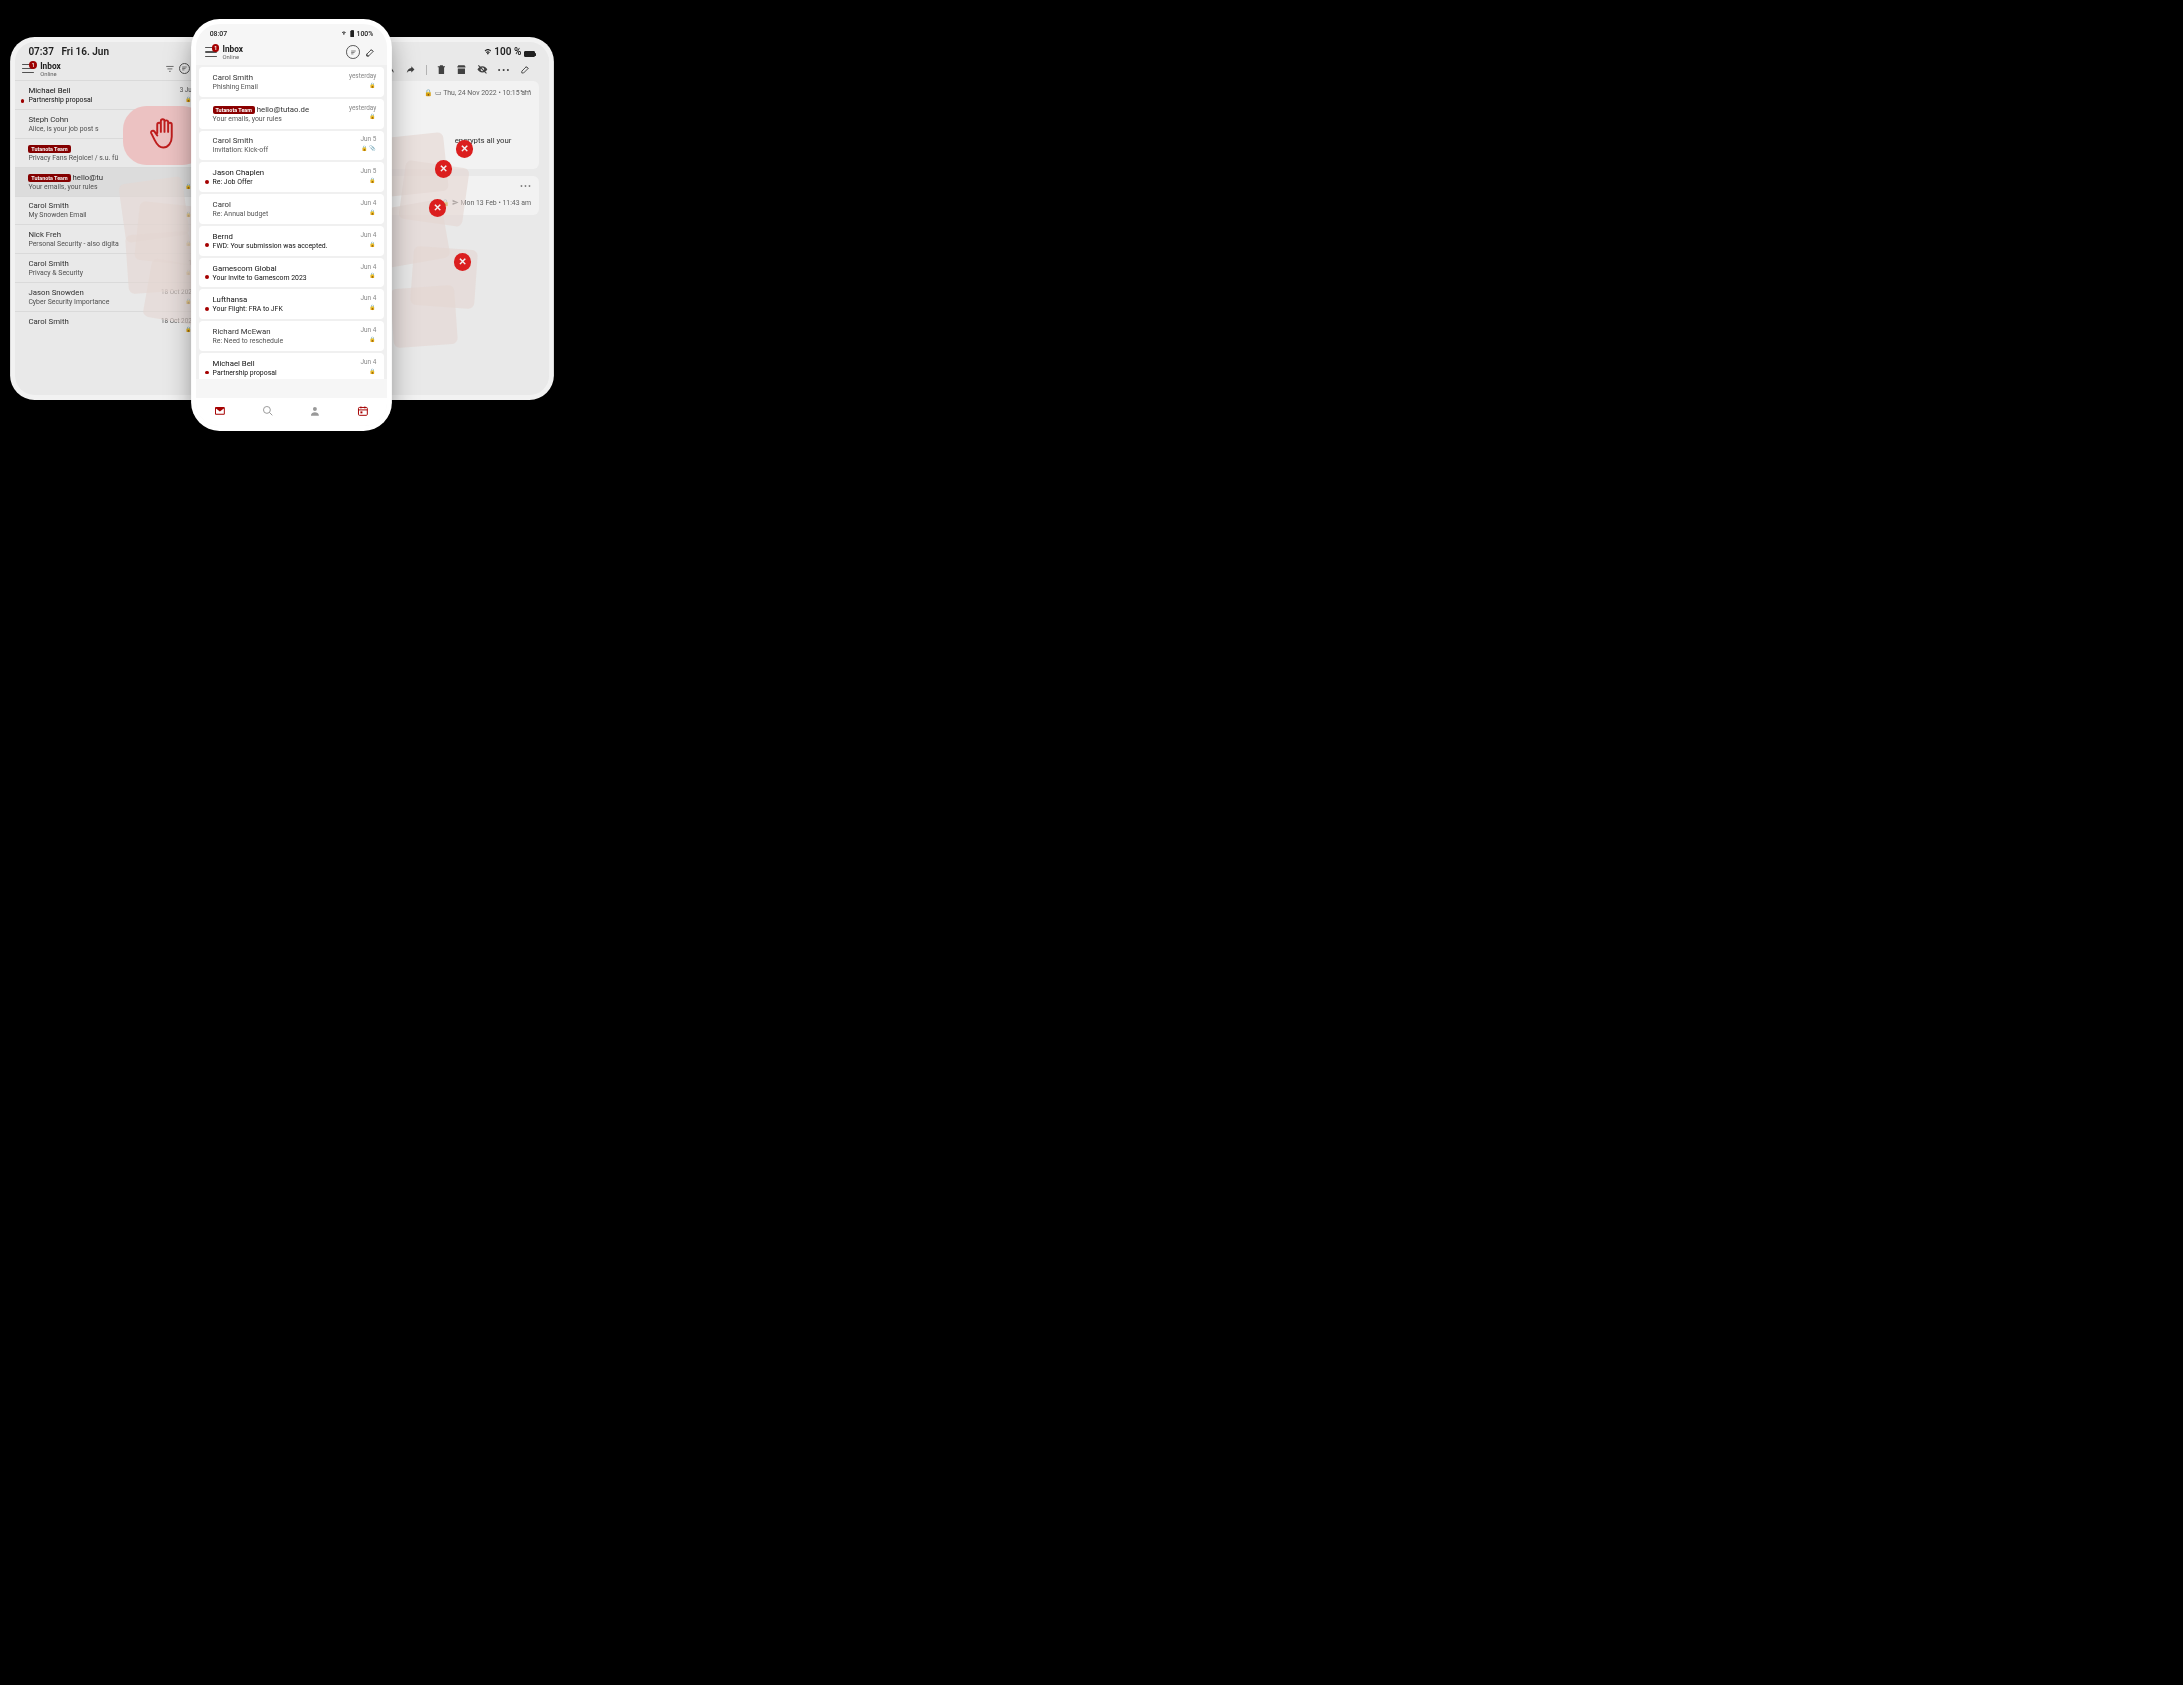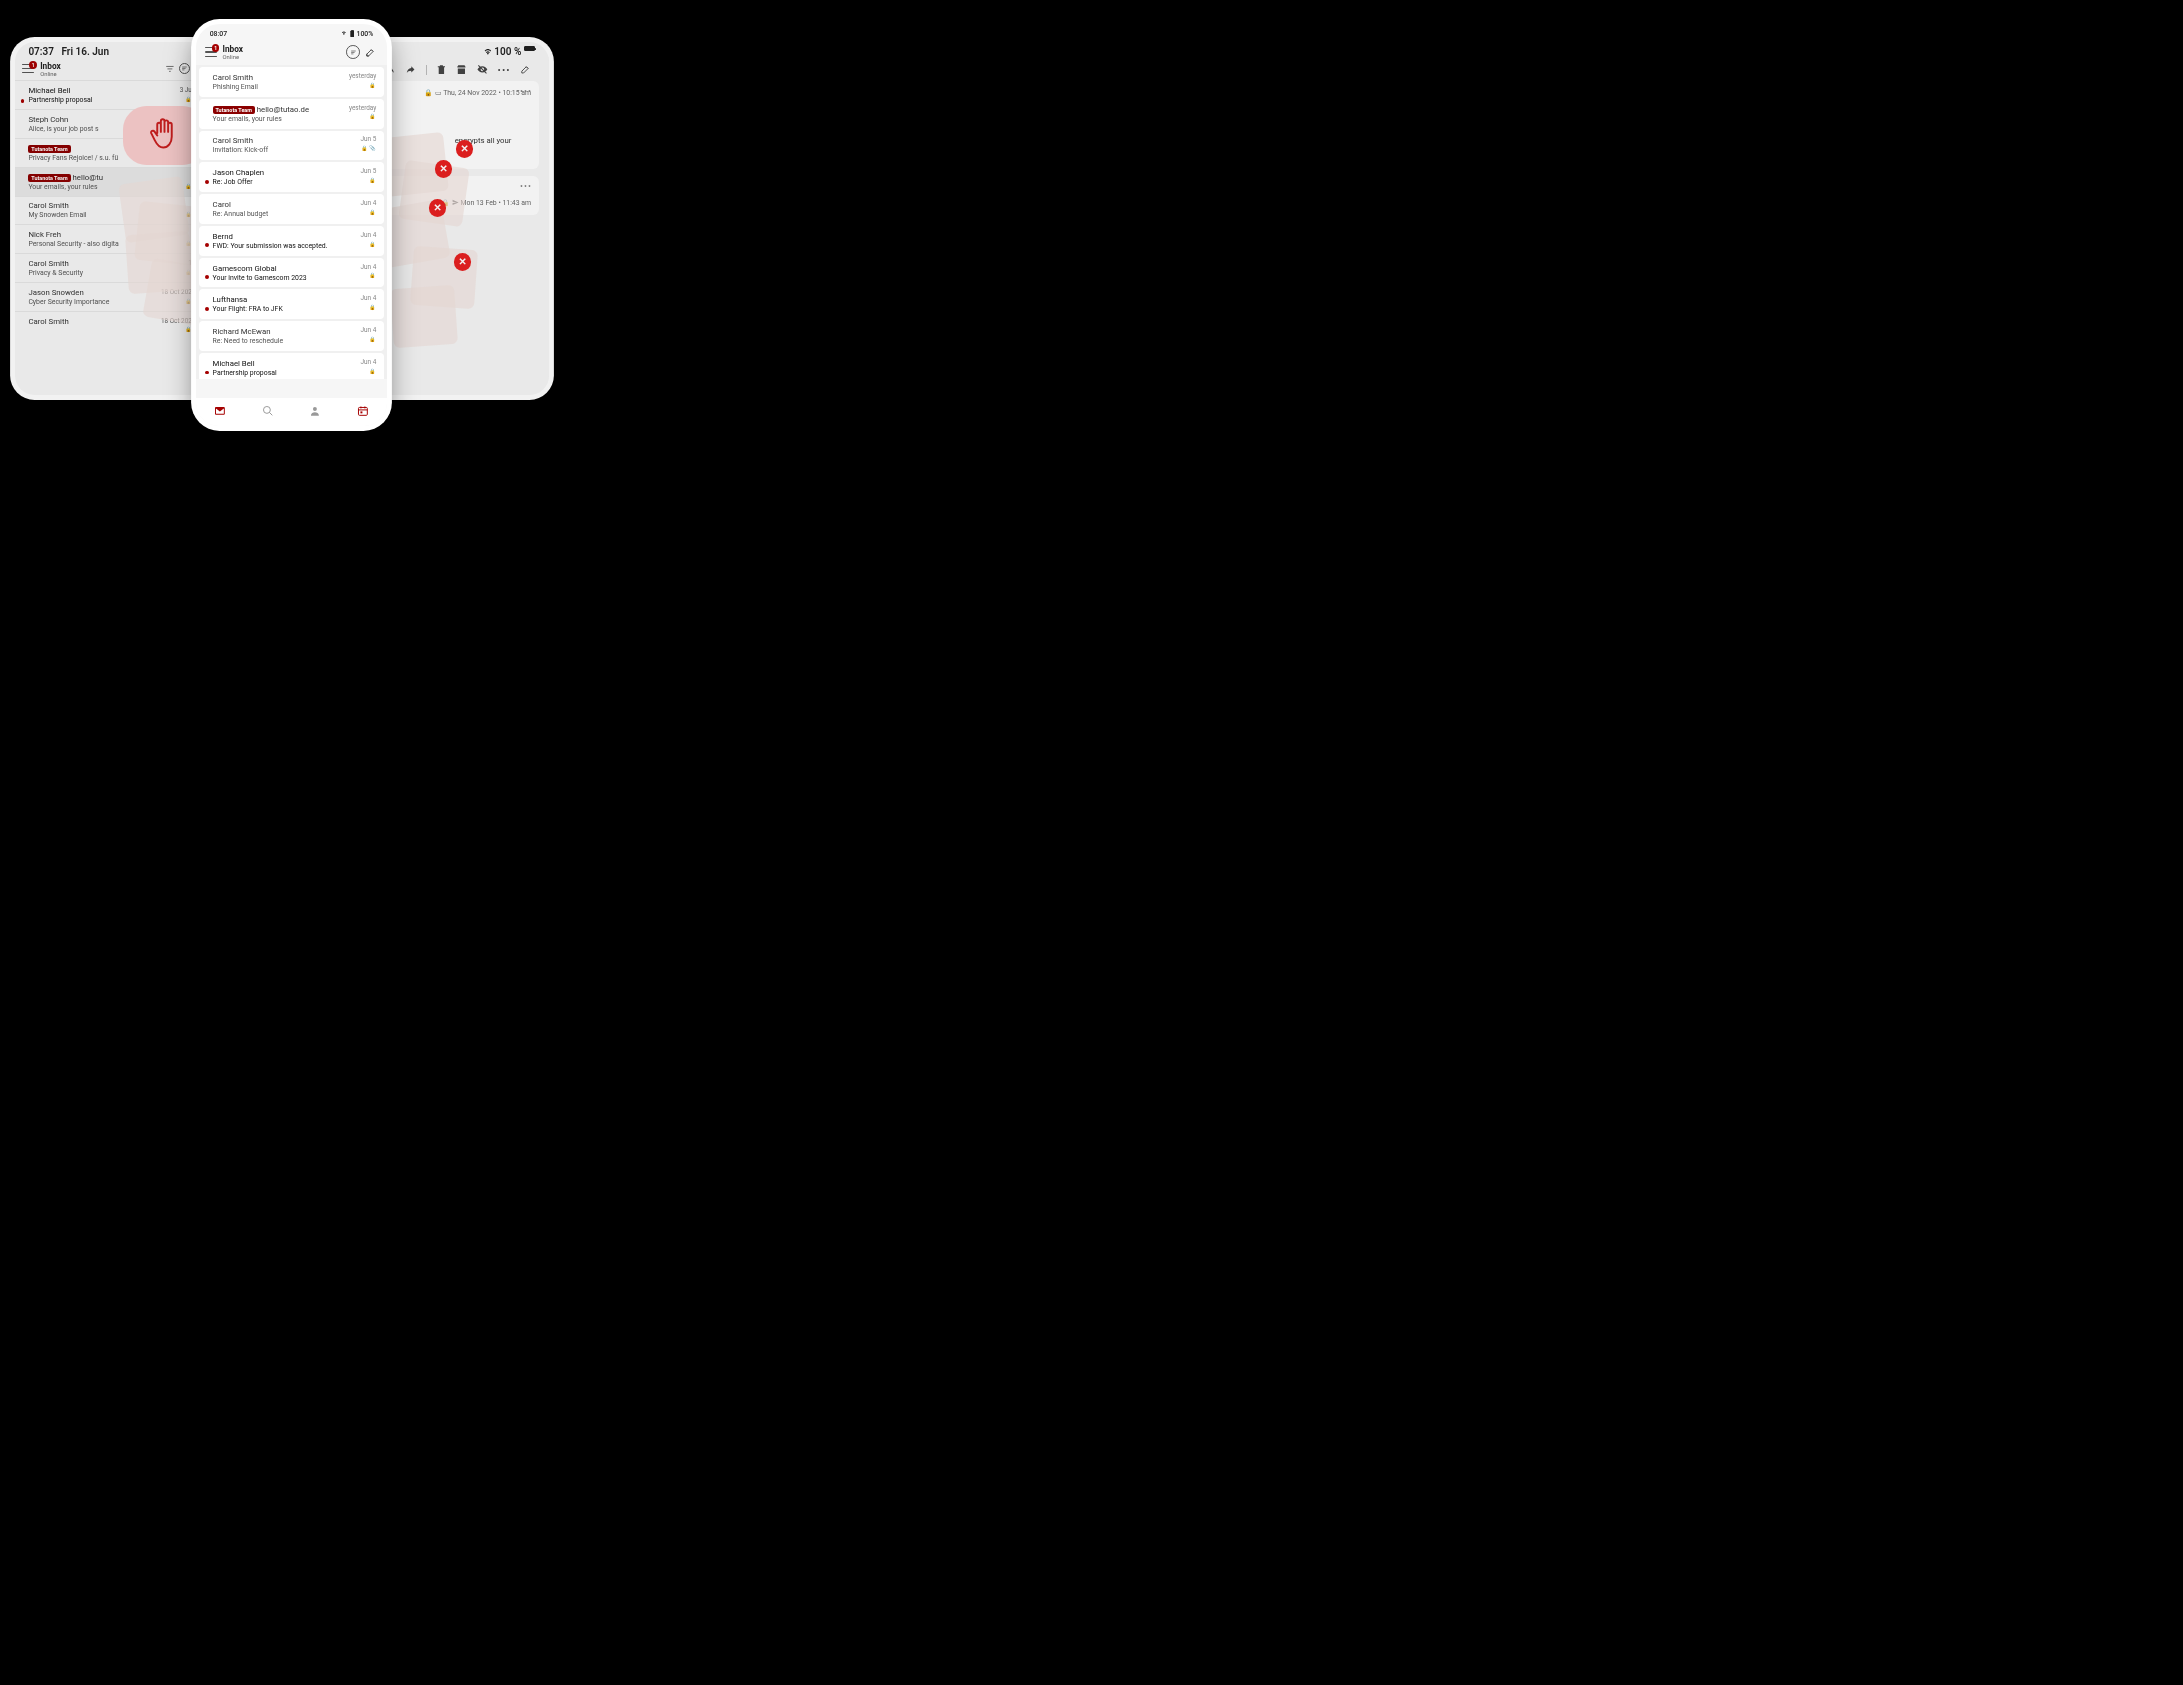--- a/index.html
+++ b/index.html
@@ -20,21 +20,21 @@
   }
   .tablet-status {
     height: 14.7px;
     padding: 3.9px 13.7px 0;
     display: flex;
     justify-content: space-between;
     font-size: 10px;
     font-weight: 600;
     color: #222;
   }
-  .tablet-status .right { display: flex; align-items: flex-start; gap: 2.9px; }
+  .tablet-status .right { display: flex; align-items: flex-end; gap: 2.9px; }
   .tablet-body { display: flex; height: calc(100% - 14.7px); }
   .tablet-left { width: 186px; border-right: 0.5px solid #ddd; overflow: hidden; }
   .tablet-right { flex: 1; background: #f5f5f5; padding: 4.9px 9.8px; }
 
   .inbox-header {
     display: flex;
     align-items: center;
     padding: 3.9px 7.8px;
   }
   .hamburger {

